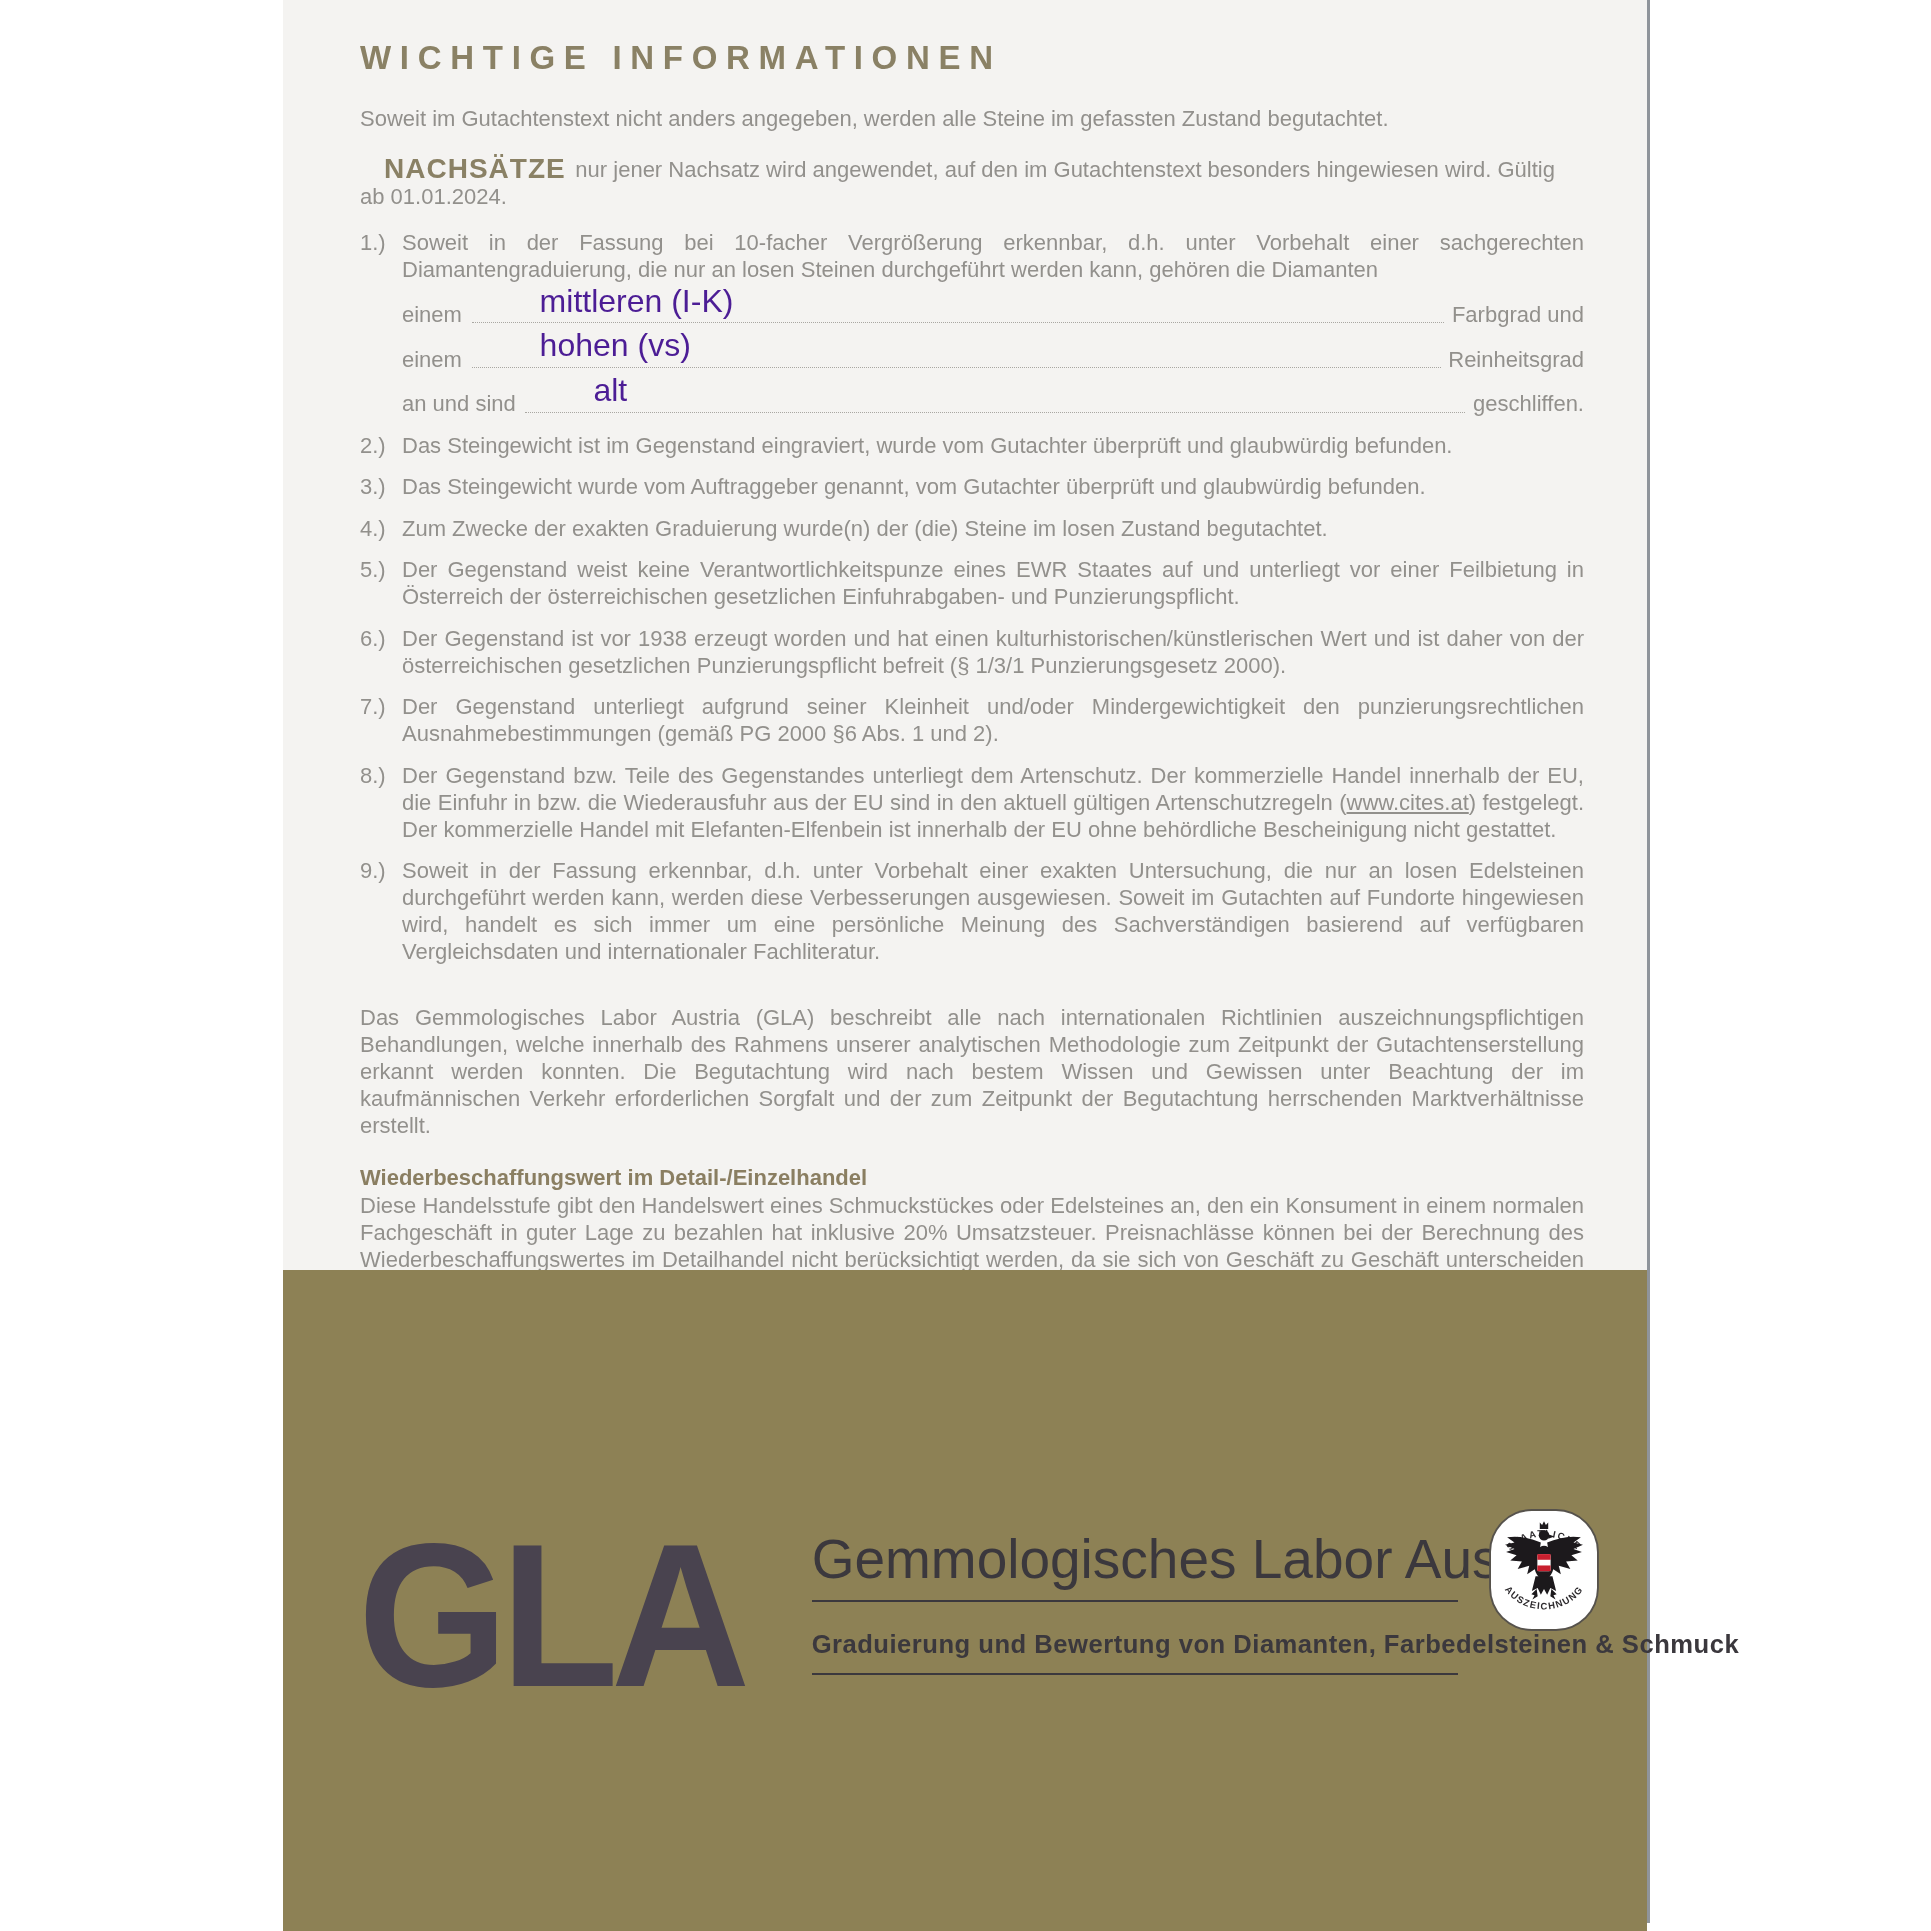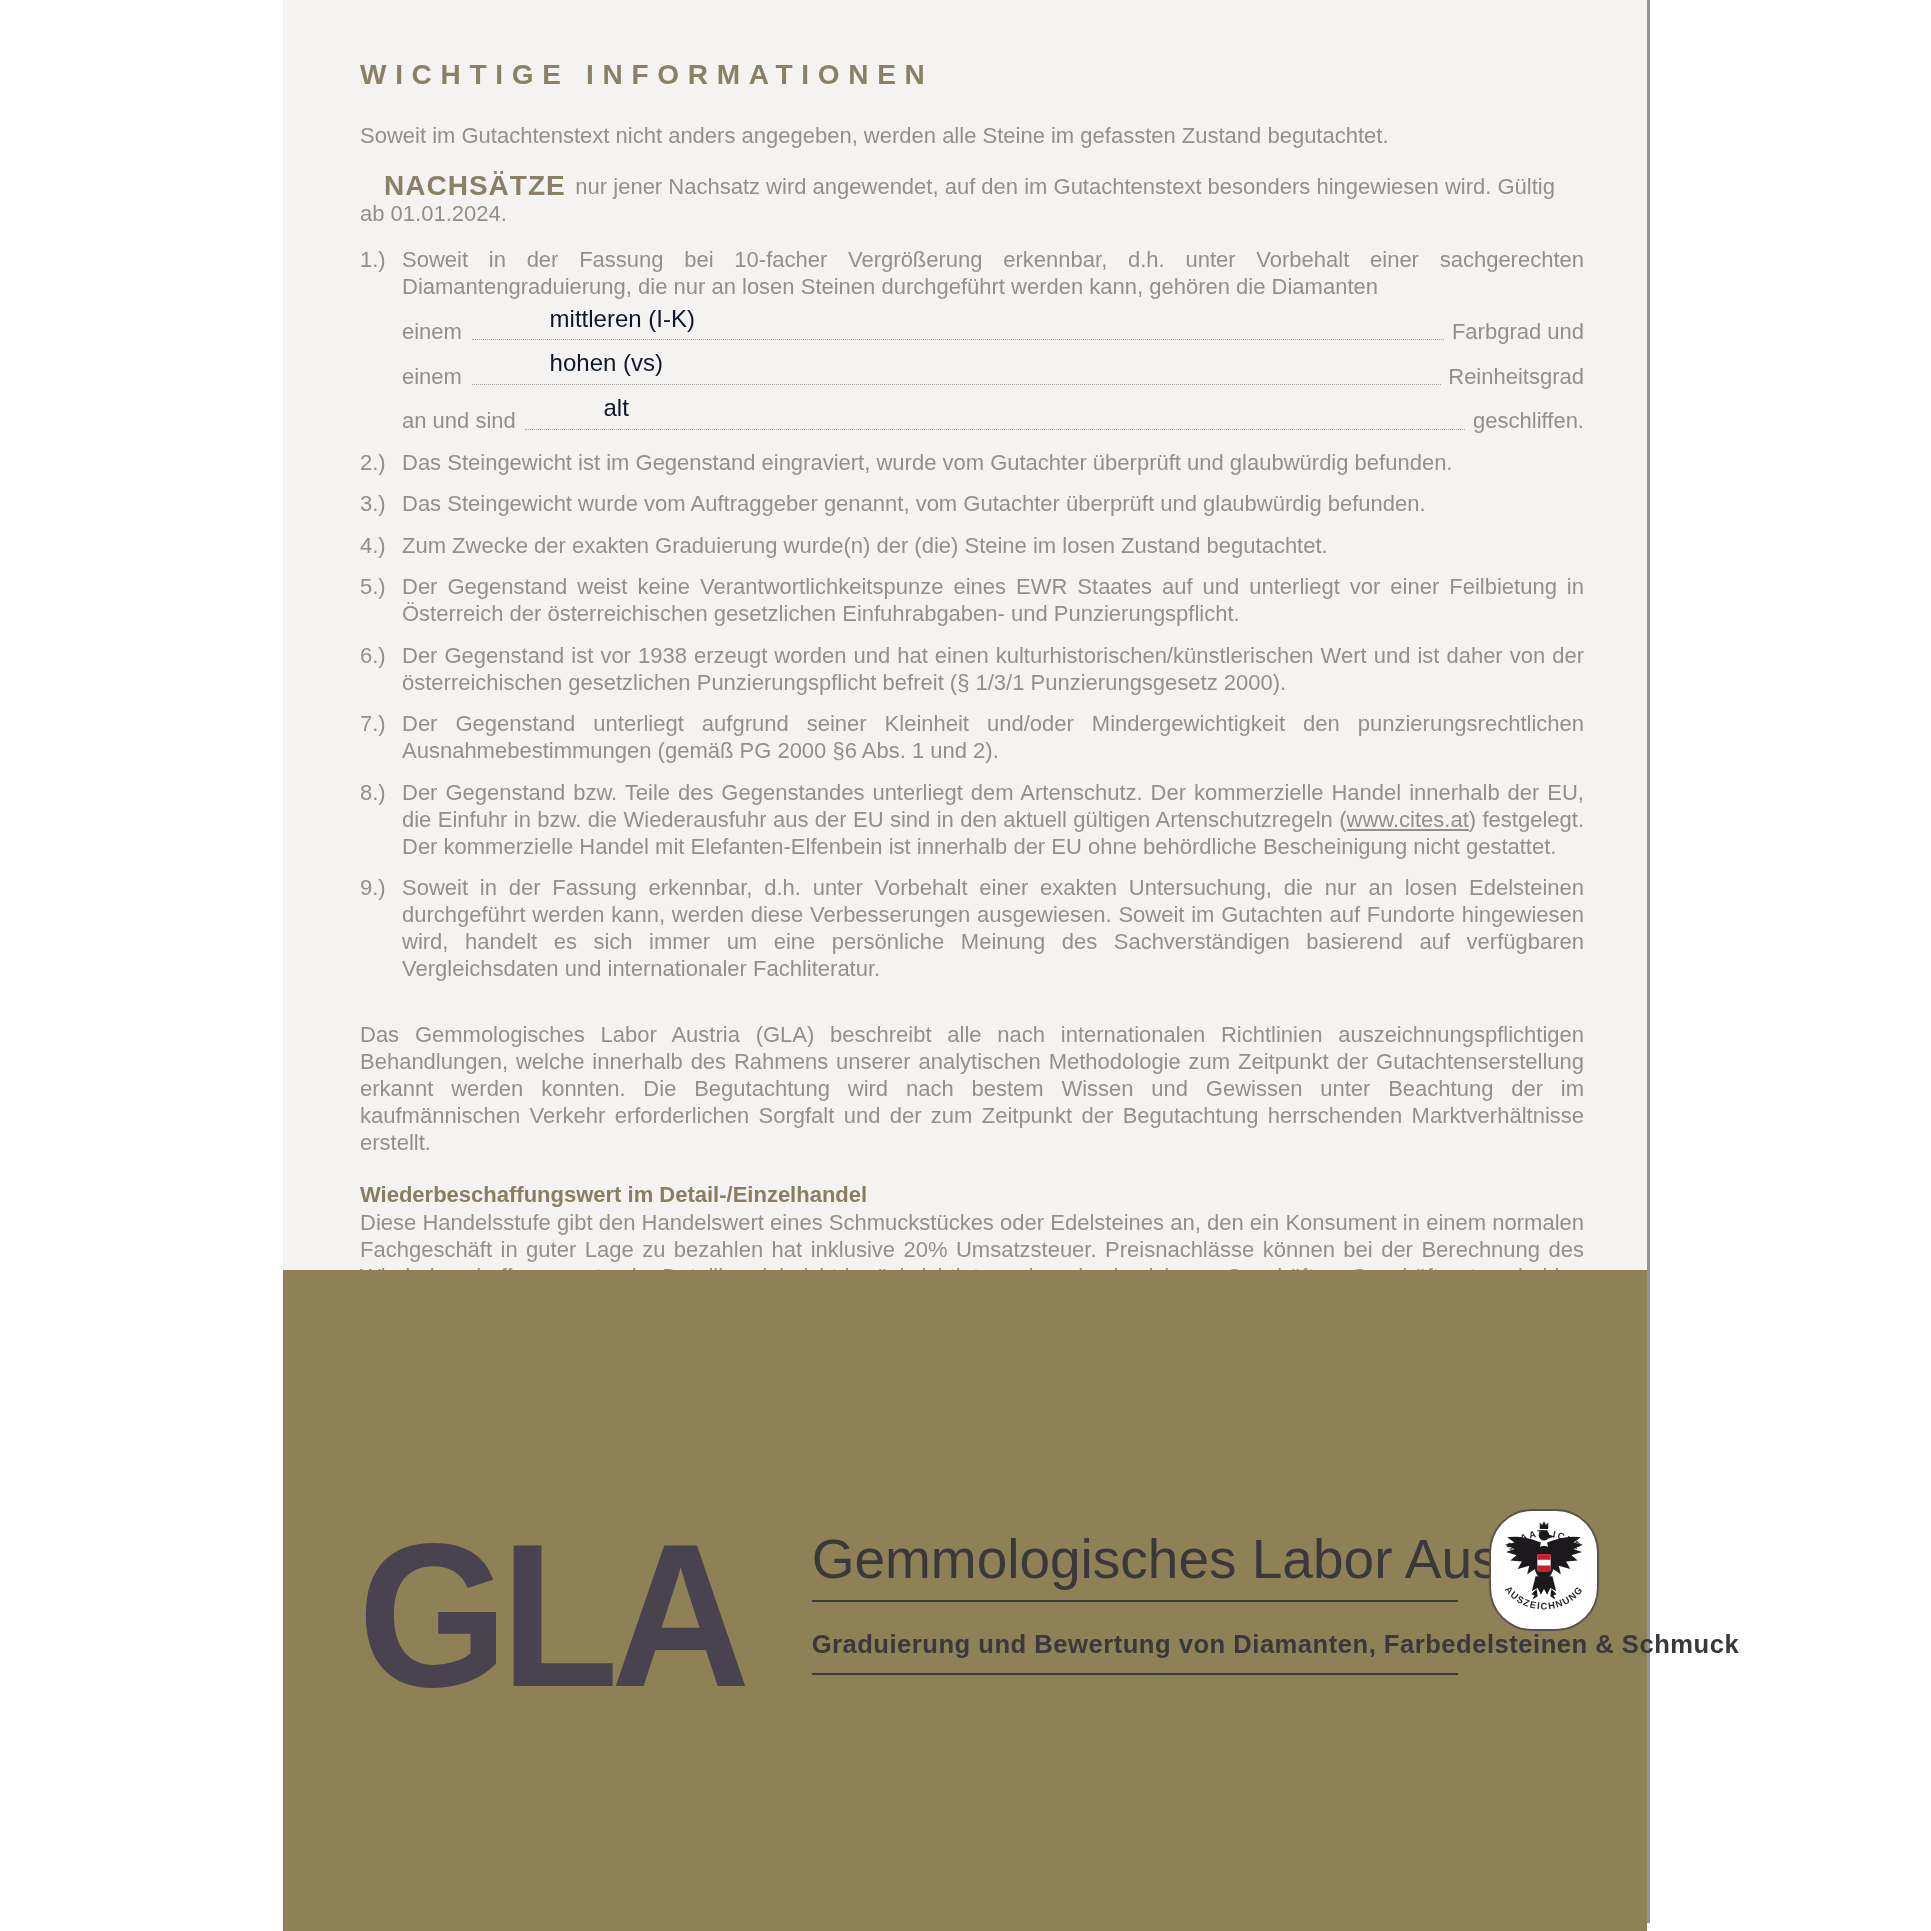--- a/index.html
+++ b/index.html
@@ -17,22 +17,22 @@
     background:#f4f3f1;
     border-right:3.9px solid #8f949b;
   }
 
   .content {
     position:absolute; left:77px; top:39px; width:1224px;
     color:#92908c; font-size:22px; line-height:27px;
   }
 
   .title {
-    margin:17px 0 29px 0;
-    font-size:28px; line-height:37px; font-weight:bold;
+    margin:0 0 29px 0;
+    font-size:33px; line-height:37px; font-weight:bold;
     letter-spacing:8.7px; color:#8a8165;
   }
 
   .intro p { margin:0; text-align:justify; }
 
   .nachsatz-line { margin-top:23px; }
   .nachsatz-h {
     font-weight:bold; font-size:28px; color:#8a8165; letter-spacing:1px;
     margin-right:9.7px; vertical-align:-1px;margin-left:24px;
   }
@@ -42,22 +42,22 @@
   .num { flex:none; width:42px; }
   .itext { flex:1; text-align:justify; }
 
   .fillrow { display:flex; align-items:flex-end; margin-top:8.7px; height:36px; }
   .fprefix { flex:none; }
   .fleader {
     flex:1; position:relative; align-self:flex-end;
     border-bottom:1.9px dotted #a9a7a2; height:7.7px; margin:0 7.7px 4.8px 9.7px;
   }
   .fvalue {
-    position:absolute; left:78px; bottom:7.7px;
-    color:#0f172a; font-size:24px; white-space:nowrap;
+    position:absolute; left:68px; bottom:7.7px;
+    color:#4c1d95; font-size:32px; white-space:nowrap;
   }
   .fsuffix { flex:none; }
 
   .gla-par { margin-top:39px; text-align:justify; }
 
   .sec-h { margin:25px 0 0 0; font-weight:bold; color:#8a7e61; }
   .sec-p { margin:1px 0 0 0; text-align:justify; }
 
   .closing { margin-top:31px; text-align:justify; }
   .closing .warn { font-weight:bold; color:#867c60; }

